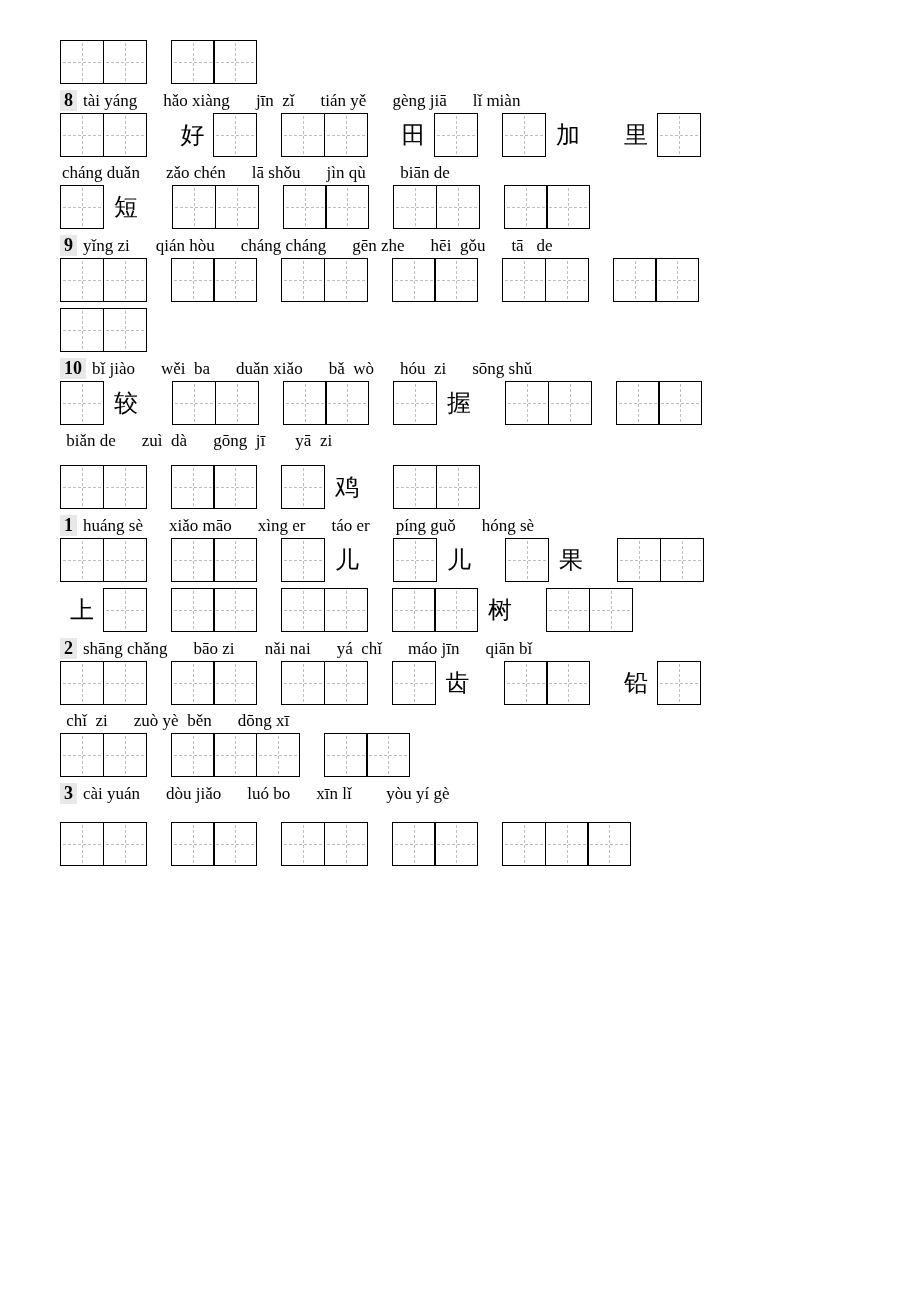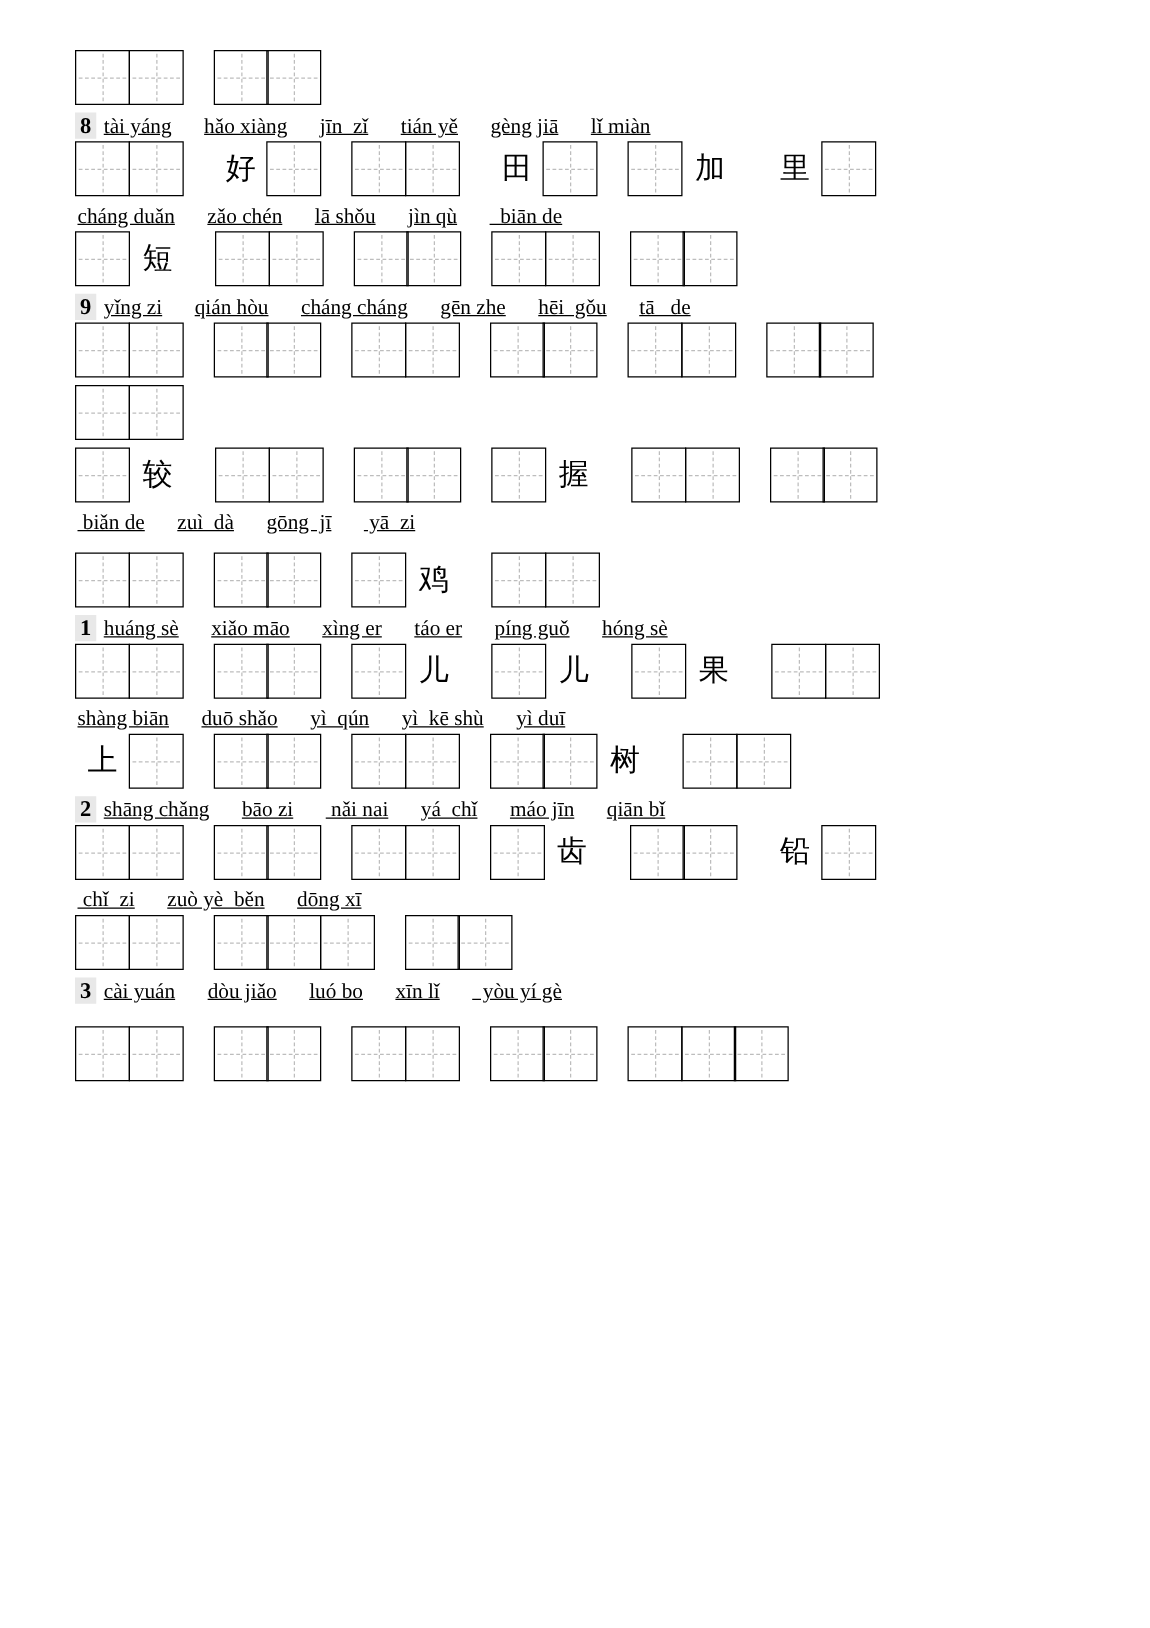--- a/index.html
+++ b/index.html
@@ -23,21 +23,20 @@
     font-weight: bold;
     font-size: 19px;
     margin: 6px 0 10px 0;
   }
   .grp {
     display: inline-flex;
     flex-direction: column;
     align-items: flex-start;
     margin-right: 24px;
     margin-bottom: 6px;
-    text-decoration: underline;
   }
   .pinyin {
     font-family: "SimSun", serif;
     font-size: 17px;
     letter-spacing: 0px;
     white-space: pre;
     margin-bottom: 2px;
     margin-left: 2px;
   }
   .cells {
@@ -235,20 +234,41 @@
         <span class="box"></span>
         <span class="box"></span>
       </span>
     </div>
     <div class="cells-line">
       <span class="cells">
         <span class="box"></span>
         <span class="box"></span>
       </span>
     </div>
+    <div class="pinyin-line">
+      <span class="num">10</span>
+      <span class="grp" style="margin-bottom: 0px;">
+        <span class="pinyin">bǐ jiào</span>
+      </span>
+      <span class="grp" style="margin-bottom: 0px;">
+        <span class="pinyin">wěi  ba</span>
+      </span>
+      <span class="grp" style="margin-bottom: 0px;">
+        <span class="pinyin">duǎn xiǎo</span>
+      </span>
+      <span class="grp" style="margin-bottom: 0px;">
+        <span class="pinyin">bǎ  wò</span>
+      </span>
+      <span class="grp" style="margin-bottom: 0px;">
+        <span class="pinyin">hóu  zi</span>
+      </span>
+      <span class="grp" style="margin-bottom: 0px;">
+        <span class="pinyin">sōng shǔ</span>
+      </span>
+    </div>
     <div class="cells-line">
       <span class="cells">
         <span class="box"></span>
         <span class="han">较</span>
       </span>
       <span class="cells">
         <span class="box"></span>
         <span class="box"></span>
       </span>
       <span class="cells">
@@ -338,37 +358,20 @@
         <span class="box"></span>
         <span class="han">儿</span>
       </span>
       <span class="cells">
         <span class="box"></span>
         <span class="han">果</span>
       </span>
       <span class="cells">
         <span class="box"></span>
         <span class="box"></span>
-      </span>
-    </div>
-    <div class="pinyin-line">
-      <span class="grp" style="margin-bottom: 0px;">
-        <span class="pinyin">shàng biān</span>
-      </span>
-      <span class="grp" style="margin-bottom: 0px;">
-        <span class="pinyin">duō shǎo</span>
-      </span>
-      <span class="grp" style="margin-bottom: 0px;">
-        <span class="pinyin">yì  qún</span>
-      </span>
-      <span class="grp" style="margin-bottom: 0px;">
-        <span class="pinyin">yì  kē shù</span>
-      </span>
-      <span class="grp" style="margin-bottom: 0px;">
-        <span class="pinyin">yì duī</span>
       </span>
     </div>
     <div class="cells-line">
       <span class="cells">
         <span class="han">上</span>
         <span class="box"></span>
       </span>
       <span class="cells">
         <span class="box"></span>
         <span class="box"></span>

